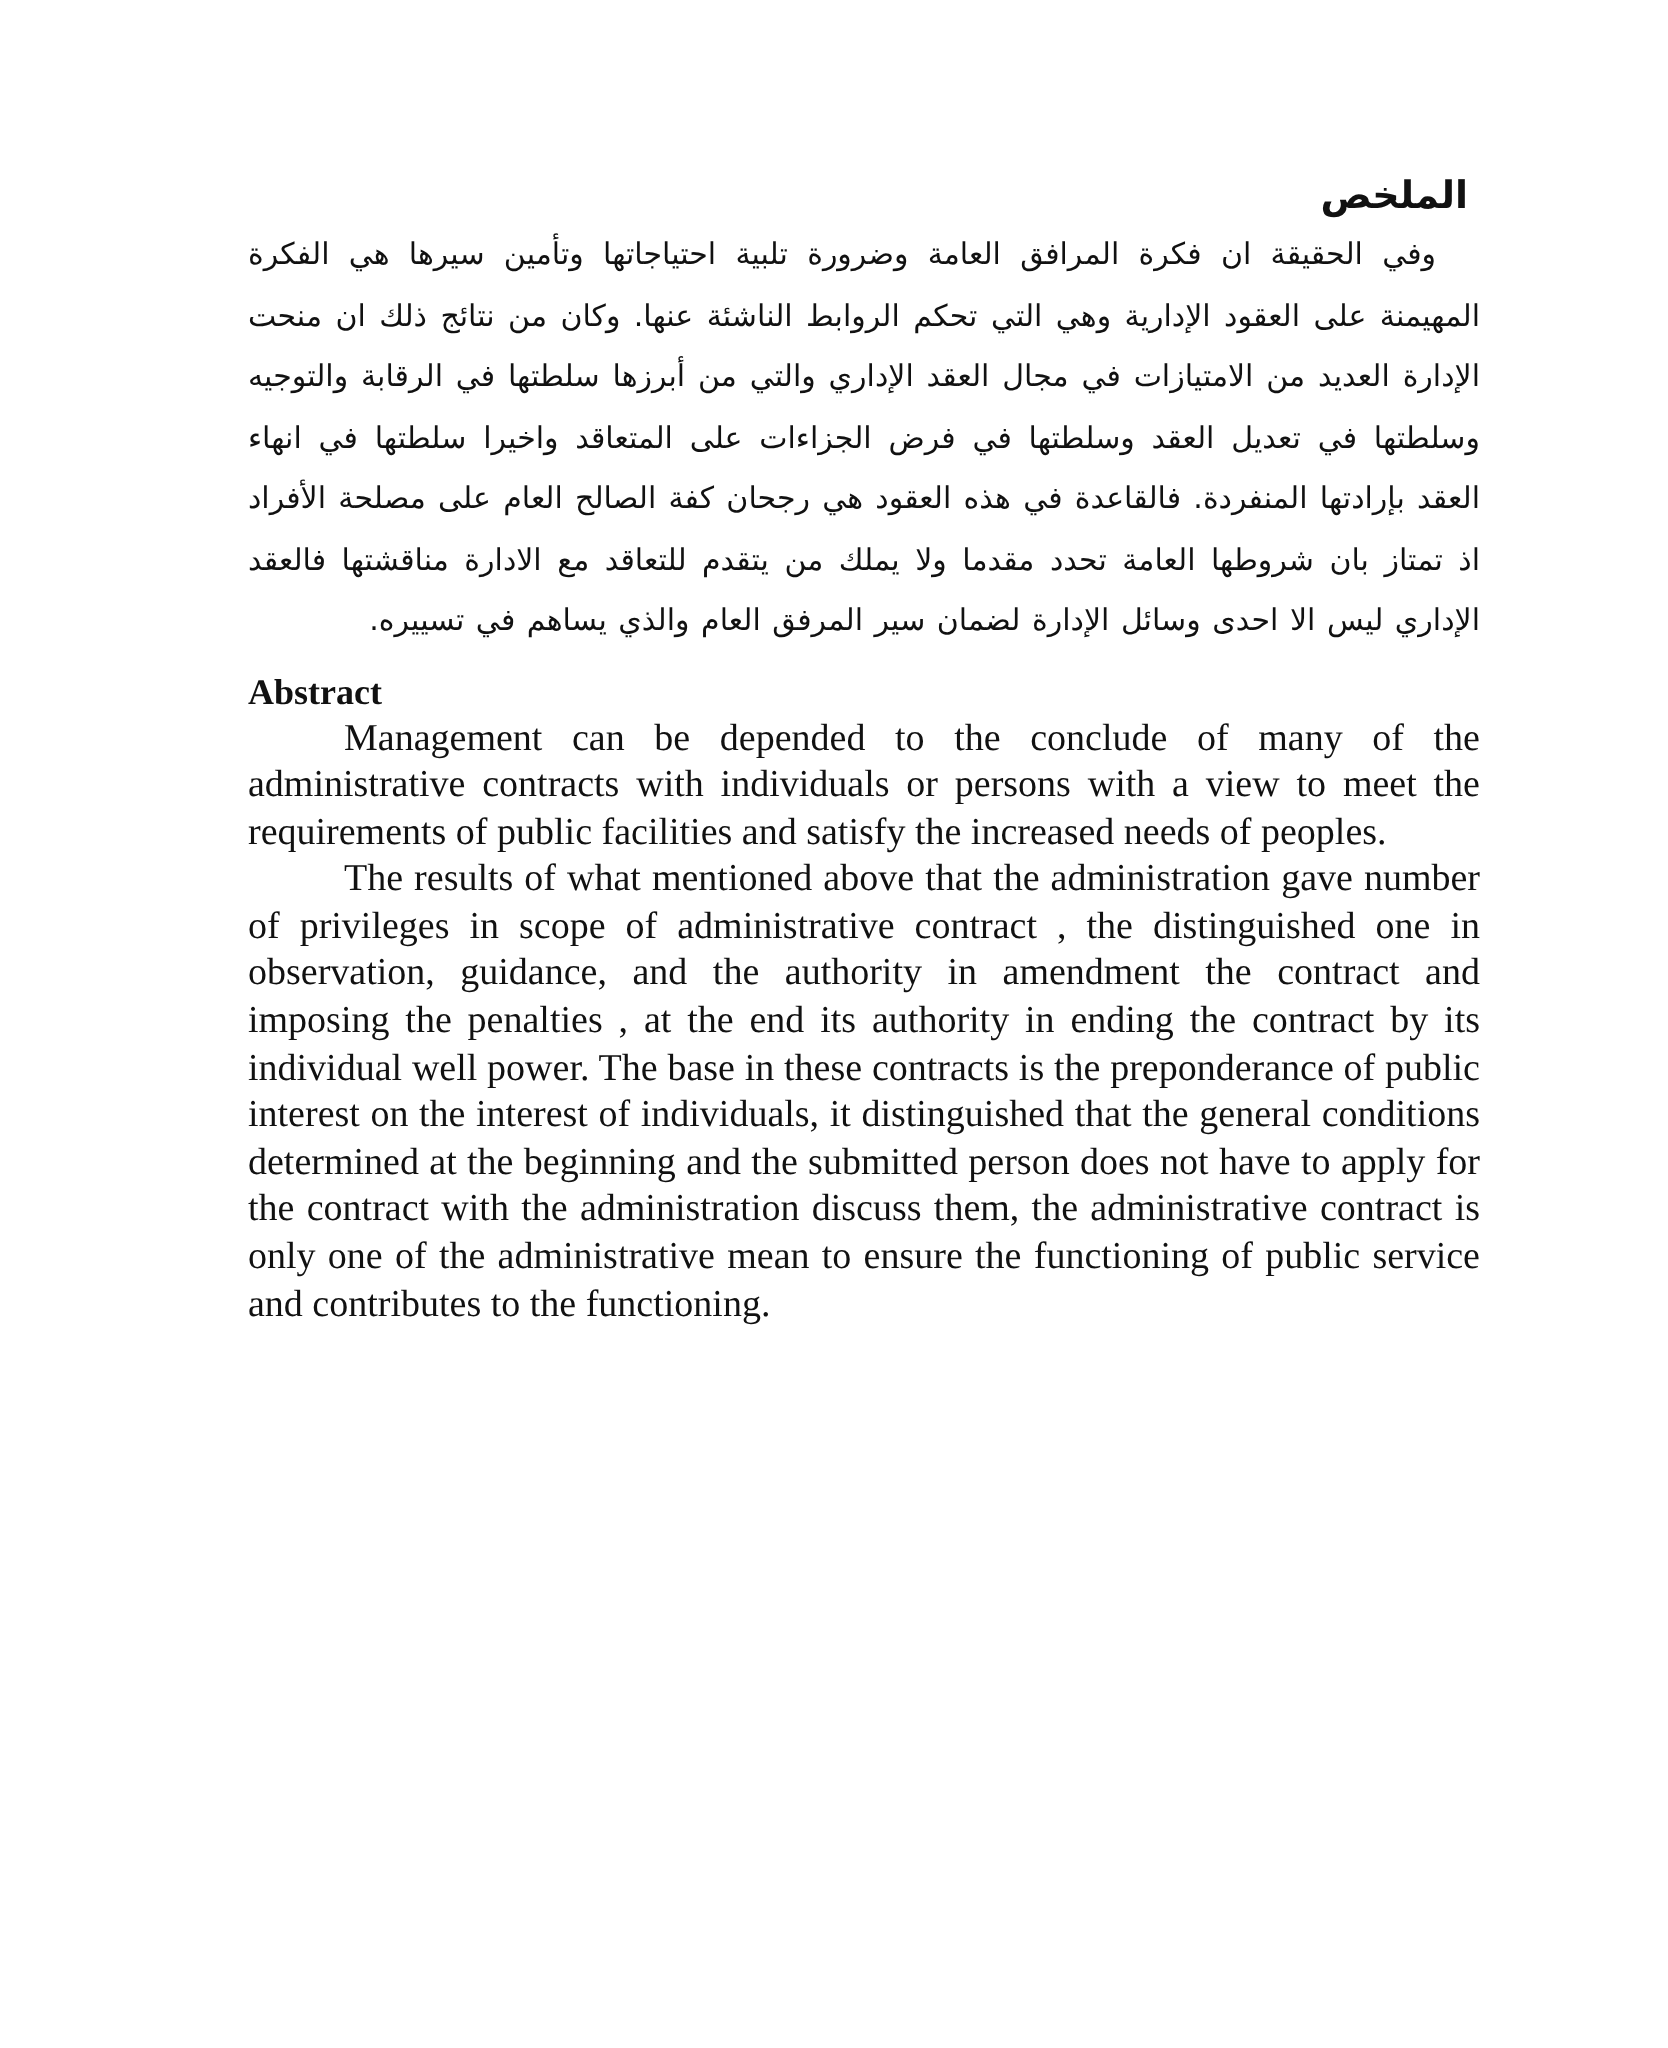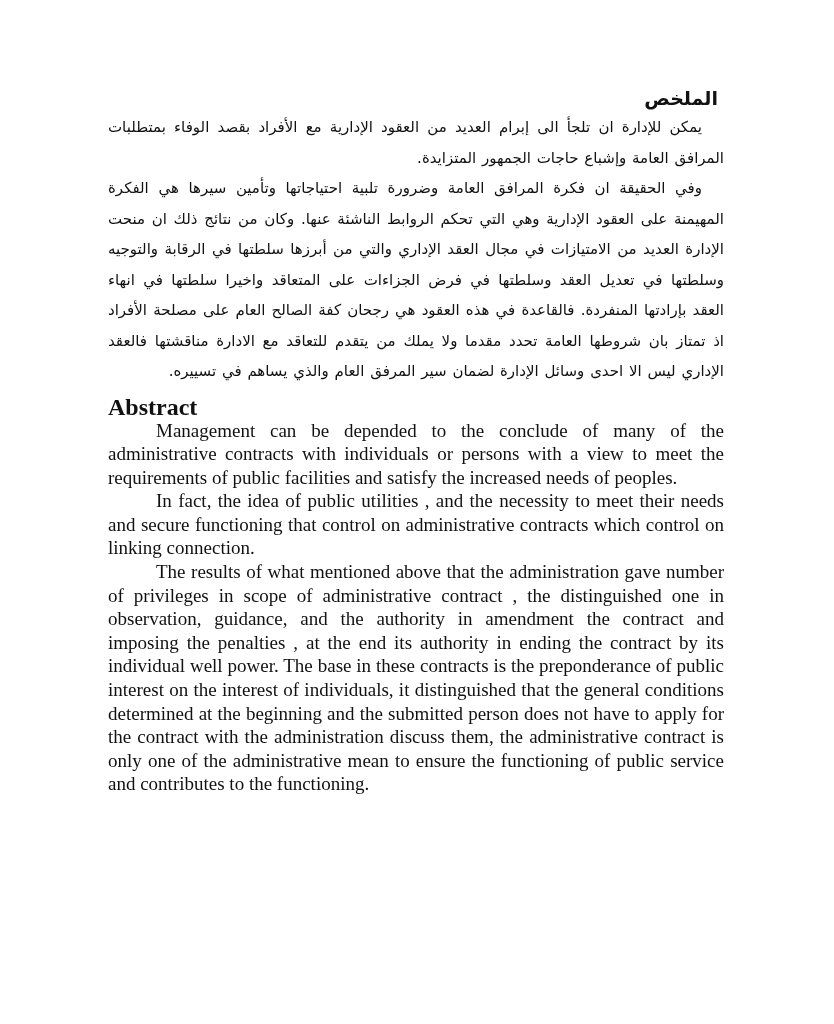--- a/index.html
+++ b/index.html
@@ -9,21 +9,21 @@
     }
     body {
       width: 834px;
       height: 1024px;
       position: relative;
       overflow: hidden;
       color: #111111;
     }
     .page {
       position: absolute;
-      left: 108px;
+      left: 124px;
       top: 84px;
       width: 616px;
     }
     .ar-section {
       direction: rtl;
       text-align: justify;
       font-family: "DejaVu Sans", sans-serif;
     }
     .ar-heading {
       font-family: "DejaVu Sans", sans-serif;
@@ -43,43 +43,41 @@
       text-indent: 22px;
       word-spacing: 1px;
     }
     .en-section {
       margin-top: 8px;
       font-family: "Liberation Serif", "DejaVu Serif", serif;
     }
     .en-heading {
       font-family: "Liberation Serif", "DejaVu Serif", serif;
       font-weight: bold;
-      font-size: 24px;
+      font-size: 18px;
       line-height: 24px;
       margin: 0;
     }
     .en-para {
       font-size: 19px;
       line-height: 23.6px;
       margin: 0;
       text-align: justify;
       text-indent: 48px;
     }
   </style>
 </head>
 <body>
 
 <div class="page">
 
   <section class="ar-section">
     <h2 class="ar-heading">الملخص</h2>
-    <p class="ar-para">يمكن للإدارة ان تلجأ الى إبرام العديد من العقود الإدارية مع الأفراد بقصد الوفاء بمتطلبات المرافق العامة وإشباع حاجات الجمهور المتزايدة.</p>
     <p class="ar-para">وفي الحقيقة ان فكرة المرافق العامة وضرورة تلبية احتياجاتها وتأمين سيرها هي الفكرة المهيمنة على العقود الإدارية وهي التي تحكم الروابط الناشئة عنها. وكان من نتائج ذلك ان منحت الإدارة العديد من الامتيازات في مجال العقد الإداري والتي من أبرزها سلطتها في الرقابة والتوجيه وسلطتها في تعديل العقد وسلطتها في فرض الجزاءات على المتعاقد واخيرا سلطتها في انهاء العقد بإرادتها المنفردة. فالقاعدة في هذه العقود هي رجحان كفة الصالح العام على مصلحة الأفراد اذ تمتاز بان شروطها العامة تحدد مقدما ولا يملك من يتقدم للتعاقد مع الادارة مناقشتها فالعقد الإداري ليس الا احدى وسائل الإدارة لضمان سير المرفق العام والذي يساهم في تسييره.</p>
   </section>
 
   <section class="en-section">
     <h2 class="en-heading">Abstract</h2>
     <p class="en-para">Management can be depended to the conclude  of many of the administrative contracts with individuals or persons with a view to meet the requirements of public facilities and satisfy the  increased needs of peoples.</p>
-    <p class="en-para">In fact, the idea of public utilities , and the necessity  to meet their needs and secure functioning that control on administrative contracts which control on linking connection.</p>
     <p class="en-para">The results of what mentioned above that the administration gave number of privileges in   scope of administrative contract , the distinguished one in observation, guidance, and the authority in amendment the contract and imposing the  penalties , at the end its authority in ending the contract by its individual well power. The base in these contracts is the preponderance of public interest on the interest of individuals, it distinguished  that the general conditions determined at the beginning and the submitted person  does not have to apply for the contract with the administration  discuss them,  the administrative  contract is only one of the administrative mean to ensure the functioning of public service and contributes to the functioning.</p>
   </section>
 
 </div>
 
 </body></html>

